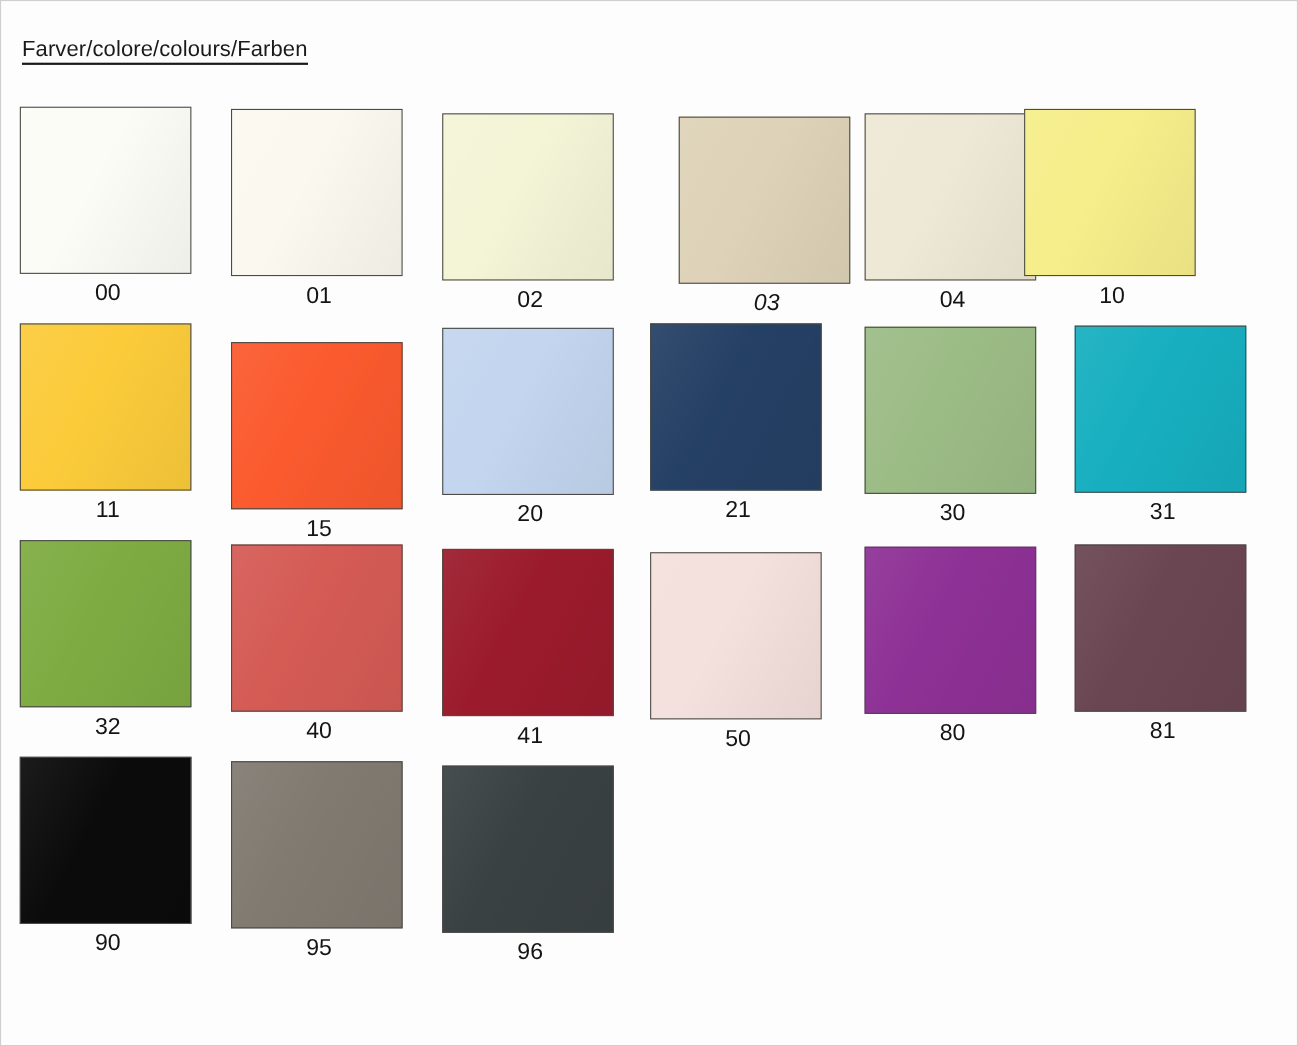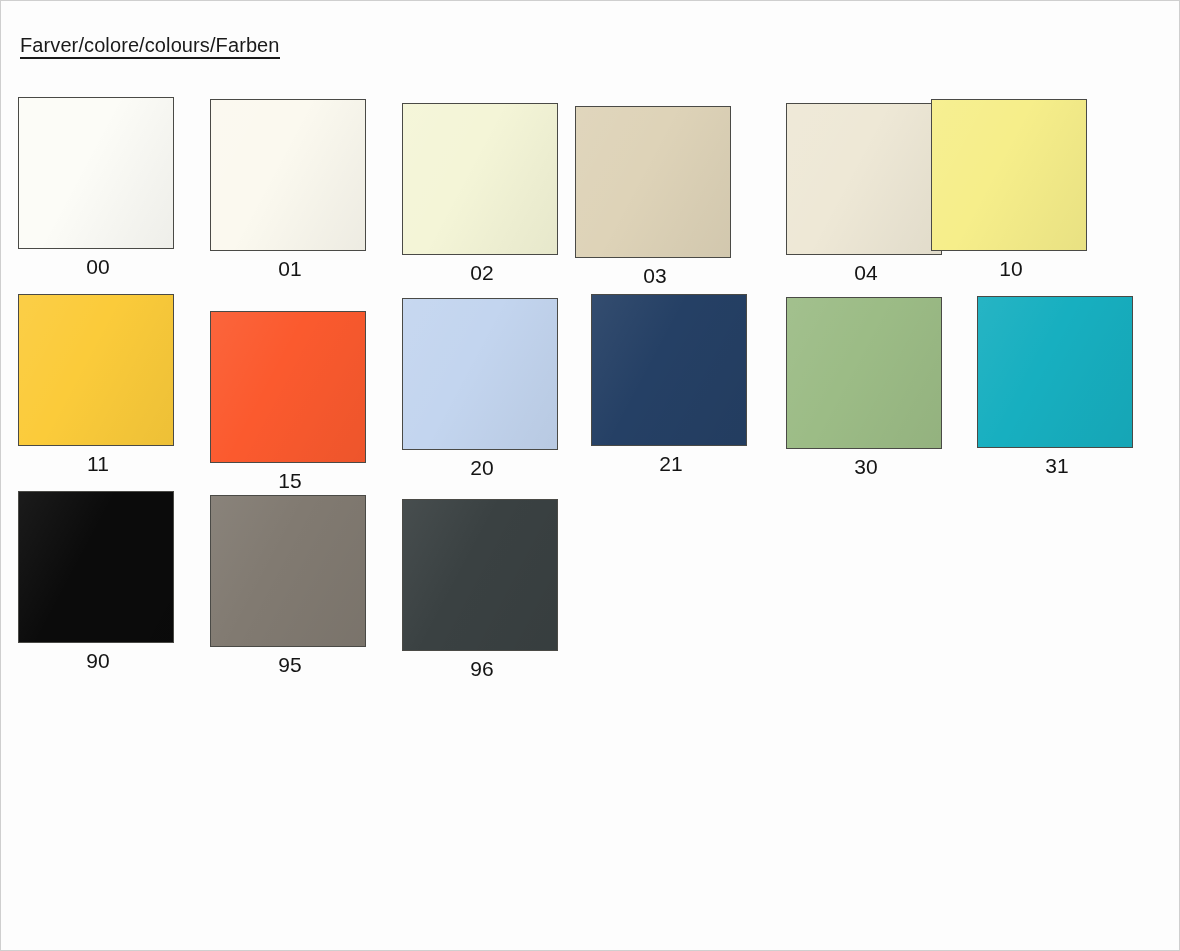--- a/index.html
+++ b/index.html
@@ -92,21 +92,21 @@
           <div class="swatch-label" style="color: rgb(20, 20, 20);">00</div>
         </div>
         <div class="swatch-cell" style="left: 209px; top: 2px;">
           <div class="swatch-chip" style="background: rgb(251, 249, 239); border-color: rgb(74, 74, 70);"></div>
           <div class="swatch-label" style="color: rgb(20, 20, 20);">01</div>
         </div>
         <div class="swatch-cell" style="left: 401px; top: 6px;">
           <div class="swatch-chip" style="background: rgb(244, 245, 215); border-color: rgb(74, 74, 70);"></div>
           <div class="swatch-label" style="color: rgb(20, 20, 20);">02</div>
         </div>
-        <div class="swatch-cell" style="left: 574px; top: 9px;">
+        <div class="swatch-cell" style="left: 616px; top: 9px; font-style: italic;">
           <div class="swatch-chip" style="background: rgb(222, 211, 184); border-color: rgb(74, 74, 70);"></div>
           <div class="swatch-label" style="color: rgb(20, 20, 20);">03</div>
         </div>
         <div class="swatch-cell" style="left: 785px; top: 6px;">
           <div class="swatch-chip" style="background: rgb(238, 232, 214); border-color: rgb(74, 74, 70);"></div>
           <div class="swatch-label" style="color: rgb(20, 20, 20);">04</div>
         </div>
         <div class="swatch-cell" style="left: 930px; top: 2px;">
           <div class="swatch-chip" style="background: rgb(246, 238, 138); border-color: rgb(74, 74, 70);"></div>
           <div class="swatch-label" style="color: rgb(20, 20, 20);">10</div>
@@ -133,20 +133,46 @@
           <div class="swatch-chip" style="background: rgb(156, 188, 134); border-color: rgb(74, 74, 70);"></div>
           <div class="swatch-label" style="color: rgb(20, 20, 20);">30</div>
         </div>
         <div class="swatch-cell" style="left: 976px; top: 2px;">
           <div class="swatch-chip" style="background: rgb(23, 175, 192); border-color: rgb(74, 74, 70);"></div>
           <div class="swatch-label" style="color: rgb(20, 20, 20); text-align: center;">31</div>
         </div>
       </div>
       <div class="swatch-row">
         <div class="swatch-cell" style="left: 17px; top: 0px;">
+          <div class="swatch-chip" style="background: rgb(126, 172, 66); border-color: rgb(74, 74, 70);"></div>
+          <div class="swatch-label" style="color: rgb(20, 20, 20);">32</div>
+        </div>
+        <div class="swatch-cell" style="left: 209px; top: 4px;">
+          <div class="swatch-chip" style="background: rgb(213, 91, 85); border-color: rgb(74, 74, 70);"></div>
+          <div class="swatch-label" style="color: rgb(20, 20, 20);">40</div>
+        </div>
+        <div class="swatch-cell" style="left: 401px; top: 8px;">
+          <div class="swatch-chip" style="background: rgb(155, 27, 44); border-color: rgb(74, 74, 70);"></div>
+          <div class="swatch-label" style="color: rgb(20, 20, 20);">41</div>
+        </div>
+        <div class="swatch-cell" style="left: 590px; top: 11px;">
+          <div class="swatch-chip" style="background: rgb(244, 224, 220); border-color: rgb(74, 74, 70);"></div>
+          <div class="swatch-label" style="color: rgb(20, 20, 20);">50</div>
+        </div>
+        <div class="swatch-cell" style="left: 785px; top: 6px;">
+          <div class="swatch-chip" style="background: rgb(142, 49, 150); border-color: rgb(74, 74, 70);"></div>
+          <div class="swatch-label" style="color: rgb(20, 20, 20);">80</div>
+        </div>
+        <div class="swatch-cell" style="left: 976px; top: 4px;">
+          <div class="swatch-chip" style="background: rgb(106, 70, 82); border-color: rgb(74, 74, 70);"></div>
+          <div class="swatch-label" style="color: rgb(20, 20, 20);">81</div>
+        </div>
+      </div>
+      <div class="swatch-row">
+        <div class="swatch-cell" style="left: 17px; top: 0px;">
           <div class="swatch-chip" style="background: rgb(11, 11, 11); border-color: rgb(74, 74, 70);"></div>
           <div class="swatch-label" style="color: rgb(20, 20, 20);">90</div>
         </div>
         <div class="swatch-cell" style="left: 209px; top: 4px;">
           <div class="swatch-chip" style="background: rgb(129, 122, 113); border-color: rgb(74, 74, 70);"></div>
           <div class="swatch-label" style="color: rgb(20, 20, 20);">95</div>
         </div>
         <div class="swatch-cell" style="left: 401px; top: 8px;">
           <div class="swatch-chip" style="background: rgb(58, 65, 66); border-color: rgb(74, 74, 70);"></div>
           <div class="swatch-label" style="color: rgb(20, 20, 20);">96</div>

